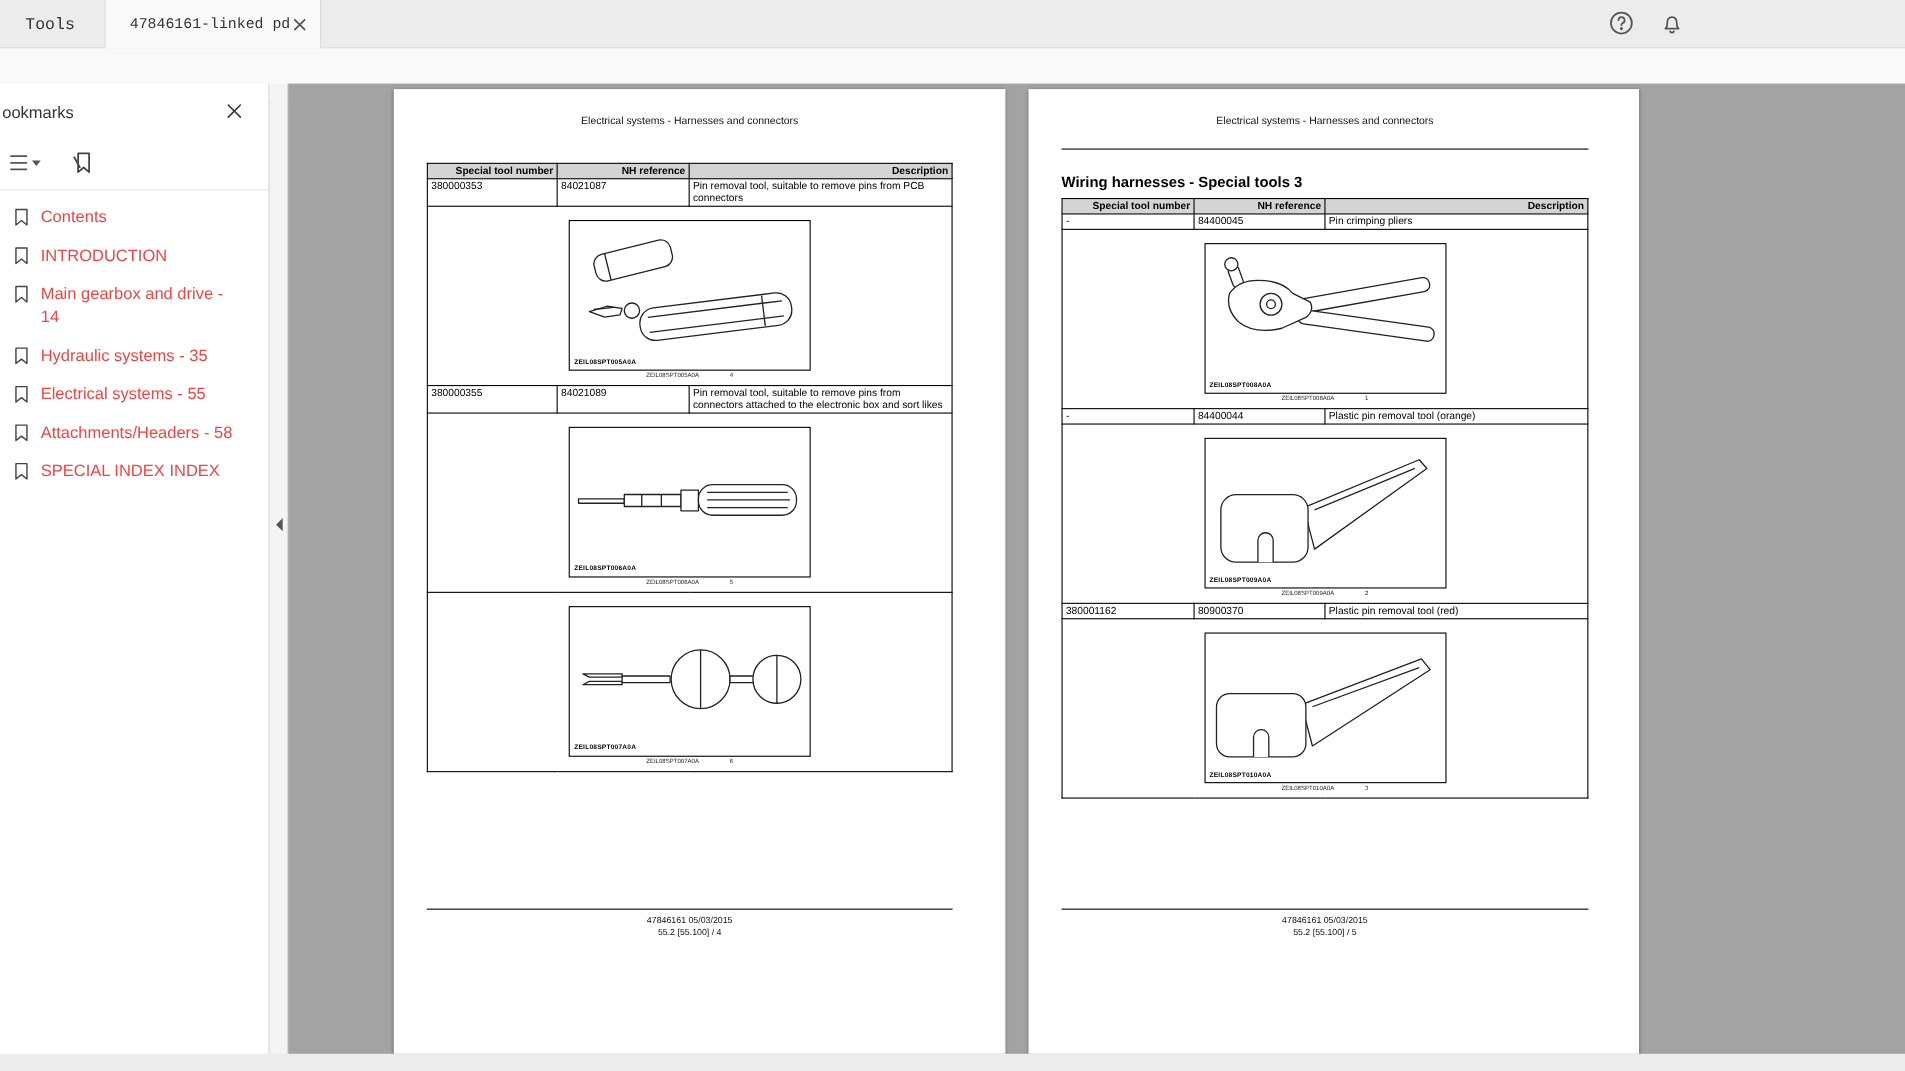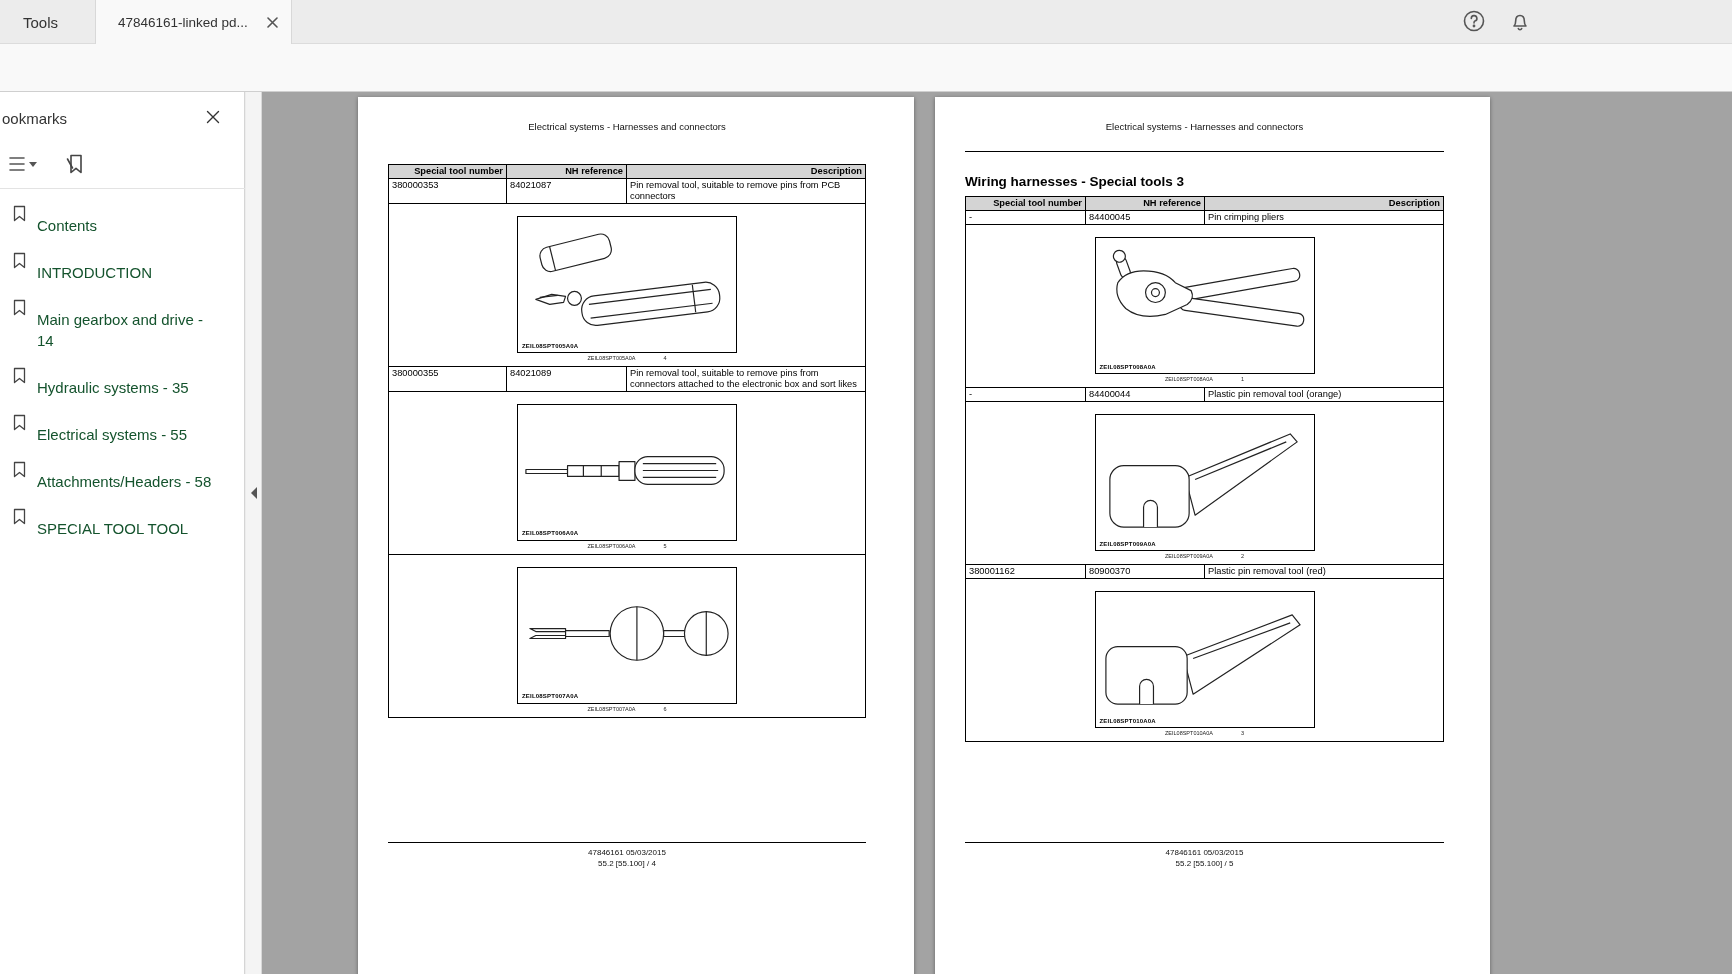--- a/index.html
+++ b/index.html
@@ -1,21 +1,21 @@
 <!DOCTYPE html>
 <html><head>
 <meta charset="utf-8">
 <style>
   * { margin:0; padding:0; box-sizing:border-box; }
   html,body { width:1732px; height:974px; overflow:hidden;
     font-family:"Liberation Sans", sans-serif; background:#e9e9e9; }
   .app { position:relative; width:1732px; height:974px; overflow:hidden; background:#ececec; }
 
   
-  .tabbar { position:absolute; left:0; top:0; width:100%; height:44px; background:#ececec; border-bottom:1px solid #dcdcdc; }
+  .tabbar { position:absolute; left:0; top:0; width:100%; height:44px; background:#ececec; border-bottom:1px solid #dcdcdc;font-family:Liberation Mono, monospace; }
   .tab-tools { position:absolute; left:0; top:0; height:44px; padding:0 24px 0 23px; display:flex; align-items:center; font-size:15px; color:#333; cursor:pointer; }
   .tab-doc { position:absolute; left:95px; top:0; width:197px; height:44px; background:#f9f9f9; border-left:1px solid #d8d8d8; border-right:1px solid #d8d8d8; display:flex; align-items:center; padding:0 10px 0 22px; font-size:13.5px; color:#333; }
   .tab-doc .tab-label { flex:1; white-space:nowrap; overflow:hidden; }
   .tab-close { width:18px; height:18px; display:flex; align-items:center; justify-content:center; cursor:pointer; }
   .tabbar-right { position:absolute; right:198px; top:7px; display:flex; gap:18px; }
   .icon-btn { width:28px; height:28px; display:flex; align-items:center; justify-content:center; cursor:pointer; }
 
   
   .toolbar { position:absolute; left:0; top:44px; width:100%; height:48px; background:#f9f9f9; border-bottom:1px solid #cfcfcf; }
   .tb-icon { position:absolute; top:56px; width:24px; height:24px; display:flex; align-items:center; justify-content:center; cursor:pointer; }
@@ -26,30 +26,30 @@
   .tb-zoom { left:186px; }
   .tb-prev { left:642px; top:53px; width:30px; height:30px; }
   .tb-next { left:692px; top:53px; width:30px; height:30px; }
   .page-input { position:absolute; left:739px; top:56px; width:34px; height:24px; border:1px solid #9a9a9a; background:#fff; text-align:center; font-size:13px; color:#222; font-family:"Liberation Sans",sans-serif; }
   .page-total { position:absolute; left:786px; top:61px; font-size:13.5px; color:#444; }
   .tb-organize { left:840px; top:55px; width:26px; height:26px; }
   .tb-twopage { left:888px; top:55px; width:28px; height:26px; }
   .avatar { position:absolute; left:1541px; top:53px; width:30px; height:30px; border-radius:50%; background:#3574e2; display:flex; align-items:center; justify-content:center; cursor:pointer; }
 
   
-  .bodyarea { position:absolute; left:0; top:92px; width:1732px; height:882px; }
+  .bodyarea { position:absolute; left:0; top:76px; width:1732px; height:882px; }
 
   .sidebar { position:absolute; left:0; top:0; width:245px; height:100%; background:#ffffff; border-right:1px solid #d5d5d5; }
   .sb-title { position:absolute; left:2px; top:18px; font-size:15px; color:#333; }
   .sb-close { position:absolute; left:202px; top:14px; width:22px; height:22px; display:flex; align-items:center; justify-content:center; cursor:pointer; }
   .sb-tools { position:absolute; left:6px; top:56px; height:32px; display:flex; align-items:center; gap:22px; }
   .sb-divider { position:absolute; left:0; top:96px; width:245px; height:1px; background:#e3e3e3; }
   .bm-list { position:absolute; left:0; top:104px; width:245px; }
   .bm-item { display:flex; align-items:flex-start; gap:10px; padding:7px 8px 7px 12px; cursor:pointer; }
-  .bm-item .bm-label { font-size:15px; color:#14532d; line-height:21px; max-width:178px;margin-top:12px; }
+  .bm-item .bm-label { font-size:15px; color:#ef4444; line-height:21px; max-width:178px; }
   .bm-flag { flex:0 0 auto; margin-top:2px; }
 
   .collapse-strip { position:absolute; left:246px; top:0; width:16px; height:100%; background:#f4f4f4; border-right:1px solid #d8d8d8; cursor:pointer; }
   .collapse-arrow { position:absolute; left:4px; top:394px; }
 
   
   .docarea { position:absolute; left:262px; top:0; width:1470px; height:882px; background:#a3a3a3; overflow:hidden;padding-left:32px; }
   .page { position:absolute; top:5px; background:#ffffff; box-shadow:0 1px 4px rgba(0,0,0,.4); }
   .page-left { left:96px; width:556px; height:1075px; padding:0 48px 0 30px; }
   .page-right { left:673px; width:555px; height:1075px; padding:0 46px 0 30px; }
@@ -238,21 +238,21 @@
         <div class="bm-item">
           <svg class="bm-flag line-icon" width="15" height="17" viewBox="0 0 15 17" style="stroke:#444;stroke-width:1.3;">
               <path d="M2.5 1.5 h10 v14 l-5 -4 -5 4 Z"></path>
             </svg>
           <span class="bm-label">Attachments/Headers - 58</span>
         </div>
         <div class="bm-item">
           <svg class="bm-flag line-icon" width="15" height="17" viewBox="0 0 15 17" style="stroke:#444;stroke-width:1.3;">
               <path d="M2.5 1.5 h10 v14 l-5 -4 -5 4 Z"></path>
             </svg>
-          <span class="bm-label">SPECIAL TOOL TOOL</span>
+          <span class="bm-label">SPECIAL INDEX INDEX</span>
         </div>
       </div>
     </div>
 
     <div class="collapse-strip">
       <svg class="collapse-arrow" width="8" height="14" viewBox="0 0 8 14">
           <path d="M7 1 L1 7 l6 6 Z" fill="#555"></path>
         </svg>
     </div>
 

